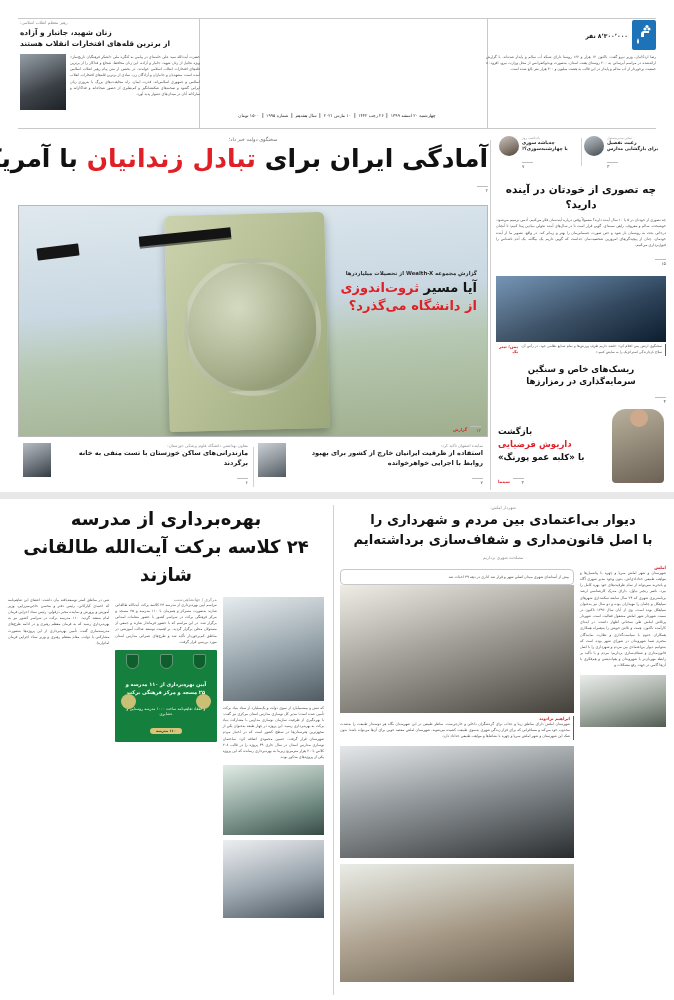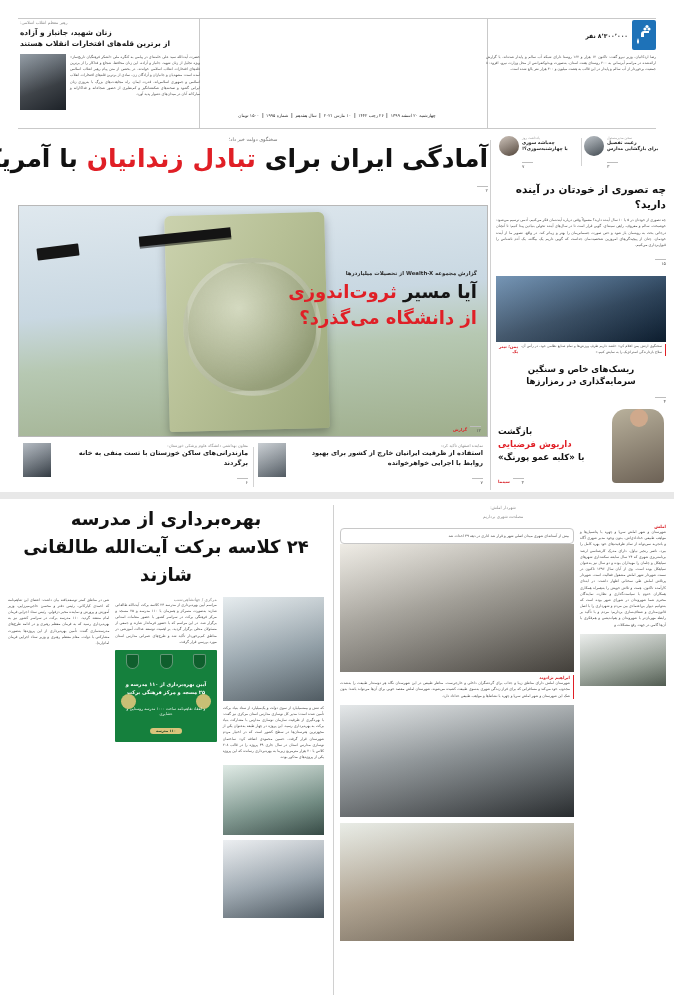--- a/index.html
+++ b/index.html
@@ -118,21 +118,21 @@
     background: #161616; transform: rotate(-7deg); border-radius: 1px;
   }
   .hero-mortar {
     position: absolute; left: 120px; top: 26px; width: 92px; height: 10px;
     background: #141414; transform: rotate(-6deg);
     box-shadow: 0 2px 0 rgba(0,0,0,.5);
   }
   .hero-overlay { position: absolute; right: 10px; top: 64px; width: 250px; text-align: right; }
   .hero-overlay .kk { font-size: 5.4px; color: #2b2b2b; font-weight: bold; margin-bottom: 3px; }
   .hero-overlay h2 {
-    font-size: 18px; line-height: 1.42; font-weight: bold; color: #141414;
+    font-size: 13px; line-height: 1.42; font-weight: bold; color: #141414;
     letter-spacing: -.3px;
     text-align: right;
   }
   .hero-overlay h2 .red { color: #e01f26; }
   .hero-credit {
     position: absolute; right: 6px; bottom: 3px; font-size: 4px; color: #3c3c3c;
     display: flex; gap: 3px; align-items: center;
   }
   .hero-credit .redtag { color: #e01f26; font-weight: bold; }
 
@@ -162,21 +162,21 @@
   .author { flex: 1; display: flex; gap: 3px; padding: 0 3px; position: relative; }
   .author + .author::after {
     content: ""; position: absolute; right: 0; top: 2px; bottom: 6px; width: .5px; background: #d3d3d3;
   }
   .author .av { width: 20px; height: 20px; border-radius: 50%; flex: 0 0 20px; }
   .author .tx { flex: 1; text-align: left; }
   .author .kk { font-size: 3.4px; color: #9a9a9a; }
   .author .nm { font-size: 4.6px; font-weight: bold; color: #1a1a1a; line-height: 1.4; }
 
   .lcol h2.q {
-    font-size: 10.5px; font-weight: bold; text-align: right; color: #111;
+    font-size: 10.5px; font-weight: bold; text-align: center; color: #111;
     margin-top: 10px; line-height: 1.4;
   }
   .lcol .q-body { margin-top: 6px; }
 
   .lcol .photo-block { margin-top: 7px; position: relative; }
   .lcol .photo-block .pic { width: 100%; height: 66px; }
   .lcol .cap {
     display: flex; gap: 3px; margin-top: 2px; border-right: 1.2px solid #e01f26; padding-right: 3px;
   }
   .lcol .cap .body-txt { font-size: 3.4px; }
@@ -449,20 +449,22 @@
       <div class="col">
         <div class="body-txt">شی در مناطق کمتر توسعه‌یافته بیان داشت: اعضای این تفاهم‌نامه که احمدی کیارکانی، رئیس دفتر و محسن حاجی‌میرزایی، وزیر آموزش و پرورش و نماینده مخبر دزفولی، رئیس ستاد اجرایی فرمان امام منعقد گردید. ۱۱۰ مدرسه برکت در سراسر کشور نیز به بهره‌برداری رسید که به فرمان معظم رهبری و در ادامه طرح‌های مدرسه‌سازی گفت: تأمین بهره‌برداری از این پروژه‌ها به‌صورت مشارکتی با دولت، مقام معظم رهبری و وزیر ستاد اجرایی فرمان امام(ره).</div>
       </div>
     </div>
   </div>
 
   <div class="sec-r-sep"></div>
 
   <div class="sec-r">
     <div class="kicker kk">شهردار املش:</div>
+    <h2>دیوار بی‌اعتمادی بین مردم و شهرداری را</h2>
+    <h2>با اصل قانون‌مداری و شفاف‌سازی برداشته‌ایم</h2>
     <div class="kicker sub">مصلحت شهری برداریم</div>
 
     <div class="cols">
       <div class="col-narrow">
         <div class="redkicker">املش</div>
         <div class="body-txt">شهرستان و شهر املش سرپا و چهره با پتانسیل‌ها و مواهب طبیعی خدادادی‌اش، بدون وجود مدیر شهری آگاه و باتجربه نمی‌تواند از تمام ظرفیت‌های خود بهره کامل را ببرد. ناصر رنجبر نیاول، دارای مدرک کارشناسی ارشد برنامه‌ریزی شهری که ۲۴ سال سابقه سکنه‌داری شهرهای سیاهکل و چلمان را مهیداران بوده و دو سال نیز به‌عنوان سیاهکل بوده است. وی از آبان سال ۱۳۹۶ تاکنون در سمت شهردار شهر املش مشغول فعالیت است. شهردار پرتلاش املش طی سخنانی اظهار داشت: در ابتدای کارآمده تاکنون، همت و تلاش خویش را به‌همراه همکاری همکاران خدوم با سیاست‌گذاری و نظارت نمایندگان محترم شما شهروندان در شورای شهر بوده است که به‌توانیم دیوار بی‌اعتمادی بین مردم و شهرداری را با اصل قانون‌مداری و شفاف‌سازی برداریم؛ مردم و با تأکید بر رابطه مهربان‌تر با شهروندان و هم‌اندیشی و هم‌فکری با آن‌ها گامی در جهت رفع مشکلات و</div>
         <div class="ph tiny-photo" style="background:linear-gradient(170deg,#dfe3e0,#96a296 60%,#5e6a5e);"></div>
       </div>
       <div class="col-wide">
         <div class="boxtop">

